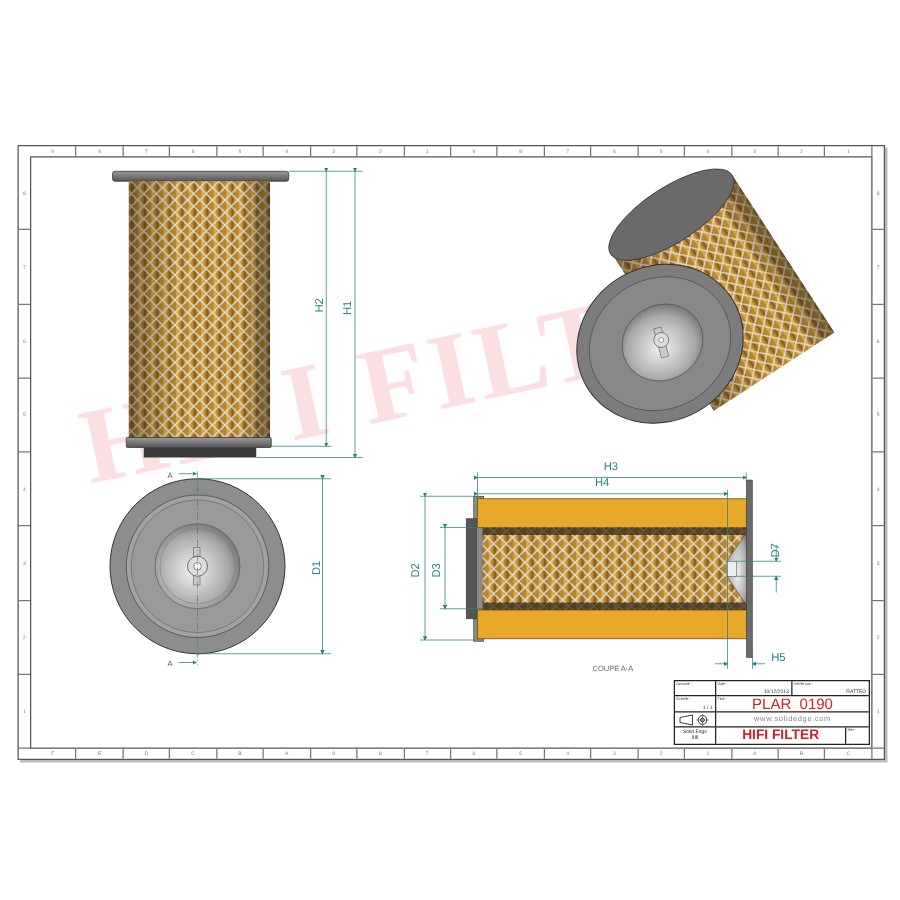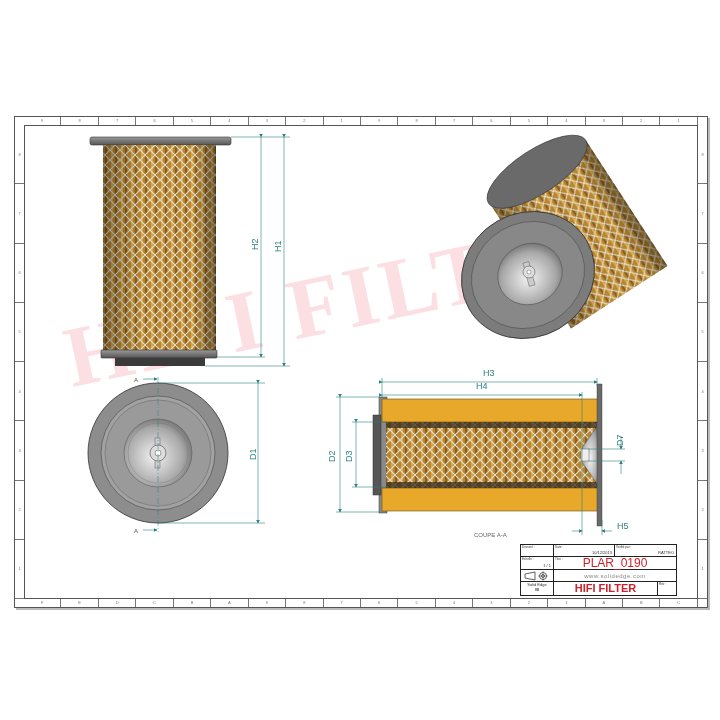--- a/index.html
+++ b/index.html
@@ -7,21 +7,21 @@
   .sheet{position:absolute;left:14px;top:116px;width:692px;height:490px;border:1px solid #555;box-shadow:2px 2px 0 #bbb;background:#fff;}
   .inner{position:absolute;left:9px;top:8px;width:672px;height:472px;border:1px solid #555;}
   .ruler-top,.ruler-bot{position:absolute;left:9px;width:674px;height:8px;display:flex;}
   .ruler-top{top:0;} .ruler-bot{bottom:0;}
   .ruler-top span,.ruler-bot span{flex:1;border-right:1px solid #777;font-size:4px;color:#777;text-align:center;line-height:8px;}
   .ruler-left,.ruler-right{position:absolute;top:8px;width:9px;height:474px;display:flex;flex-direction:column;}
   .ruler-left{left:0;} .ruler-right{right:0;}
   .ruler-left span,.ruler-right span{flex:1;border-bottom:1px solid #777;font-size:4px;color:#777;display:flex;align-items:center;justify-content:center;}
   svg.drawing{position:absolute;left:0;top:0;}
   .dimtxt{font-family:"Liberation Sans",sans-serif;font-size:9px;fill:#2d7f80;}
-  .titleblock{position:absolute;left:520px;top:544px;width:155px;height:50px;border:1px solid #222;background:#fff;display:grid;grid-template-columns:33px 1fr;grid-template-rows:12px 13px 12px 13px;}
+  .titleblock{position:absolute;left:539px;top:544px;width:155px;height:50px;border:1px solid #222;background:#fff;display:grid;grid-template-columns:33px 1fr;grid-template-rows:12px 13px 12px 13px;}
   .titleblock>div{border-right:1px solid #222;border-bottom:1px solid #222;position:relative;box-sizing:border-box;}
   .tb-lbl{position:absolute;left:1px;top:0;font-size:3px;color:#333;}
   .tb-val{position:absolute;right:2px;bottom:1px;font-size:4px;color:#333;}
   .tb-code{color:#d0202a;font-size:12px;text-align:center;line-height:13px;}
   .tb-url{color:#888;font-size:6px;text-align:center;line-height:12px;letter-spacing:.5px;}
   .tb-brand{color:#d0202a;font-size:11px;font-weight:bold;text-align:center;line-height:13px;}
   .tb-small{font-size:4px;text-align:center;color:#333;}
   .watermark{position:absolute;left:60px;top:250px;font-family:"Liberation Serif",serif;font-weight:bold;font-size:86px;color:rgba(232,80,100,.18);transform:rotate(-12deg);letter-spacing:4px;pointer-events:none;white-space:nowrap;}
 </style>
 </head>

